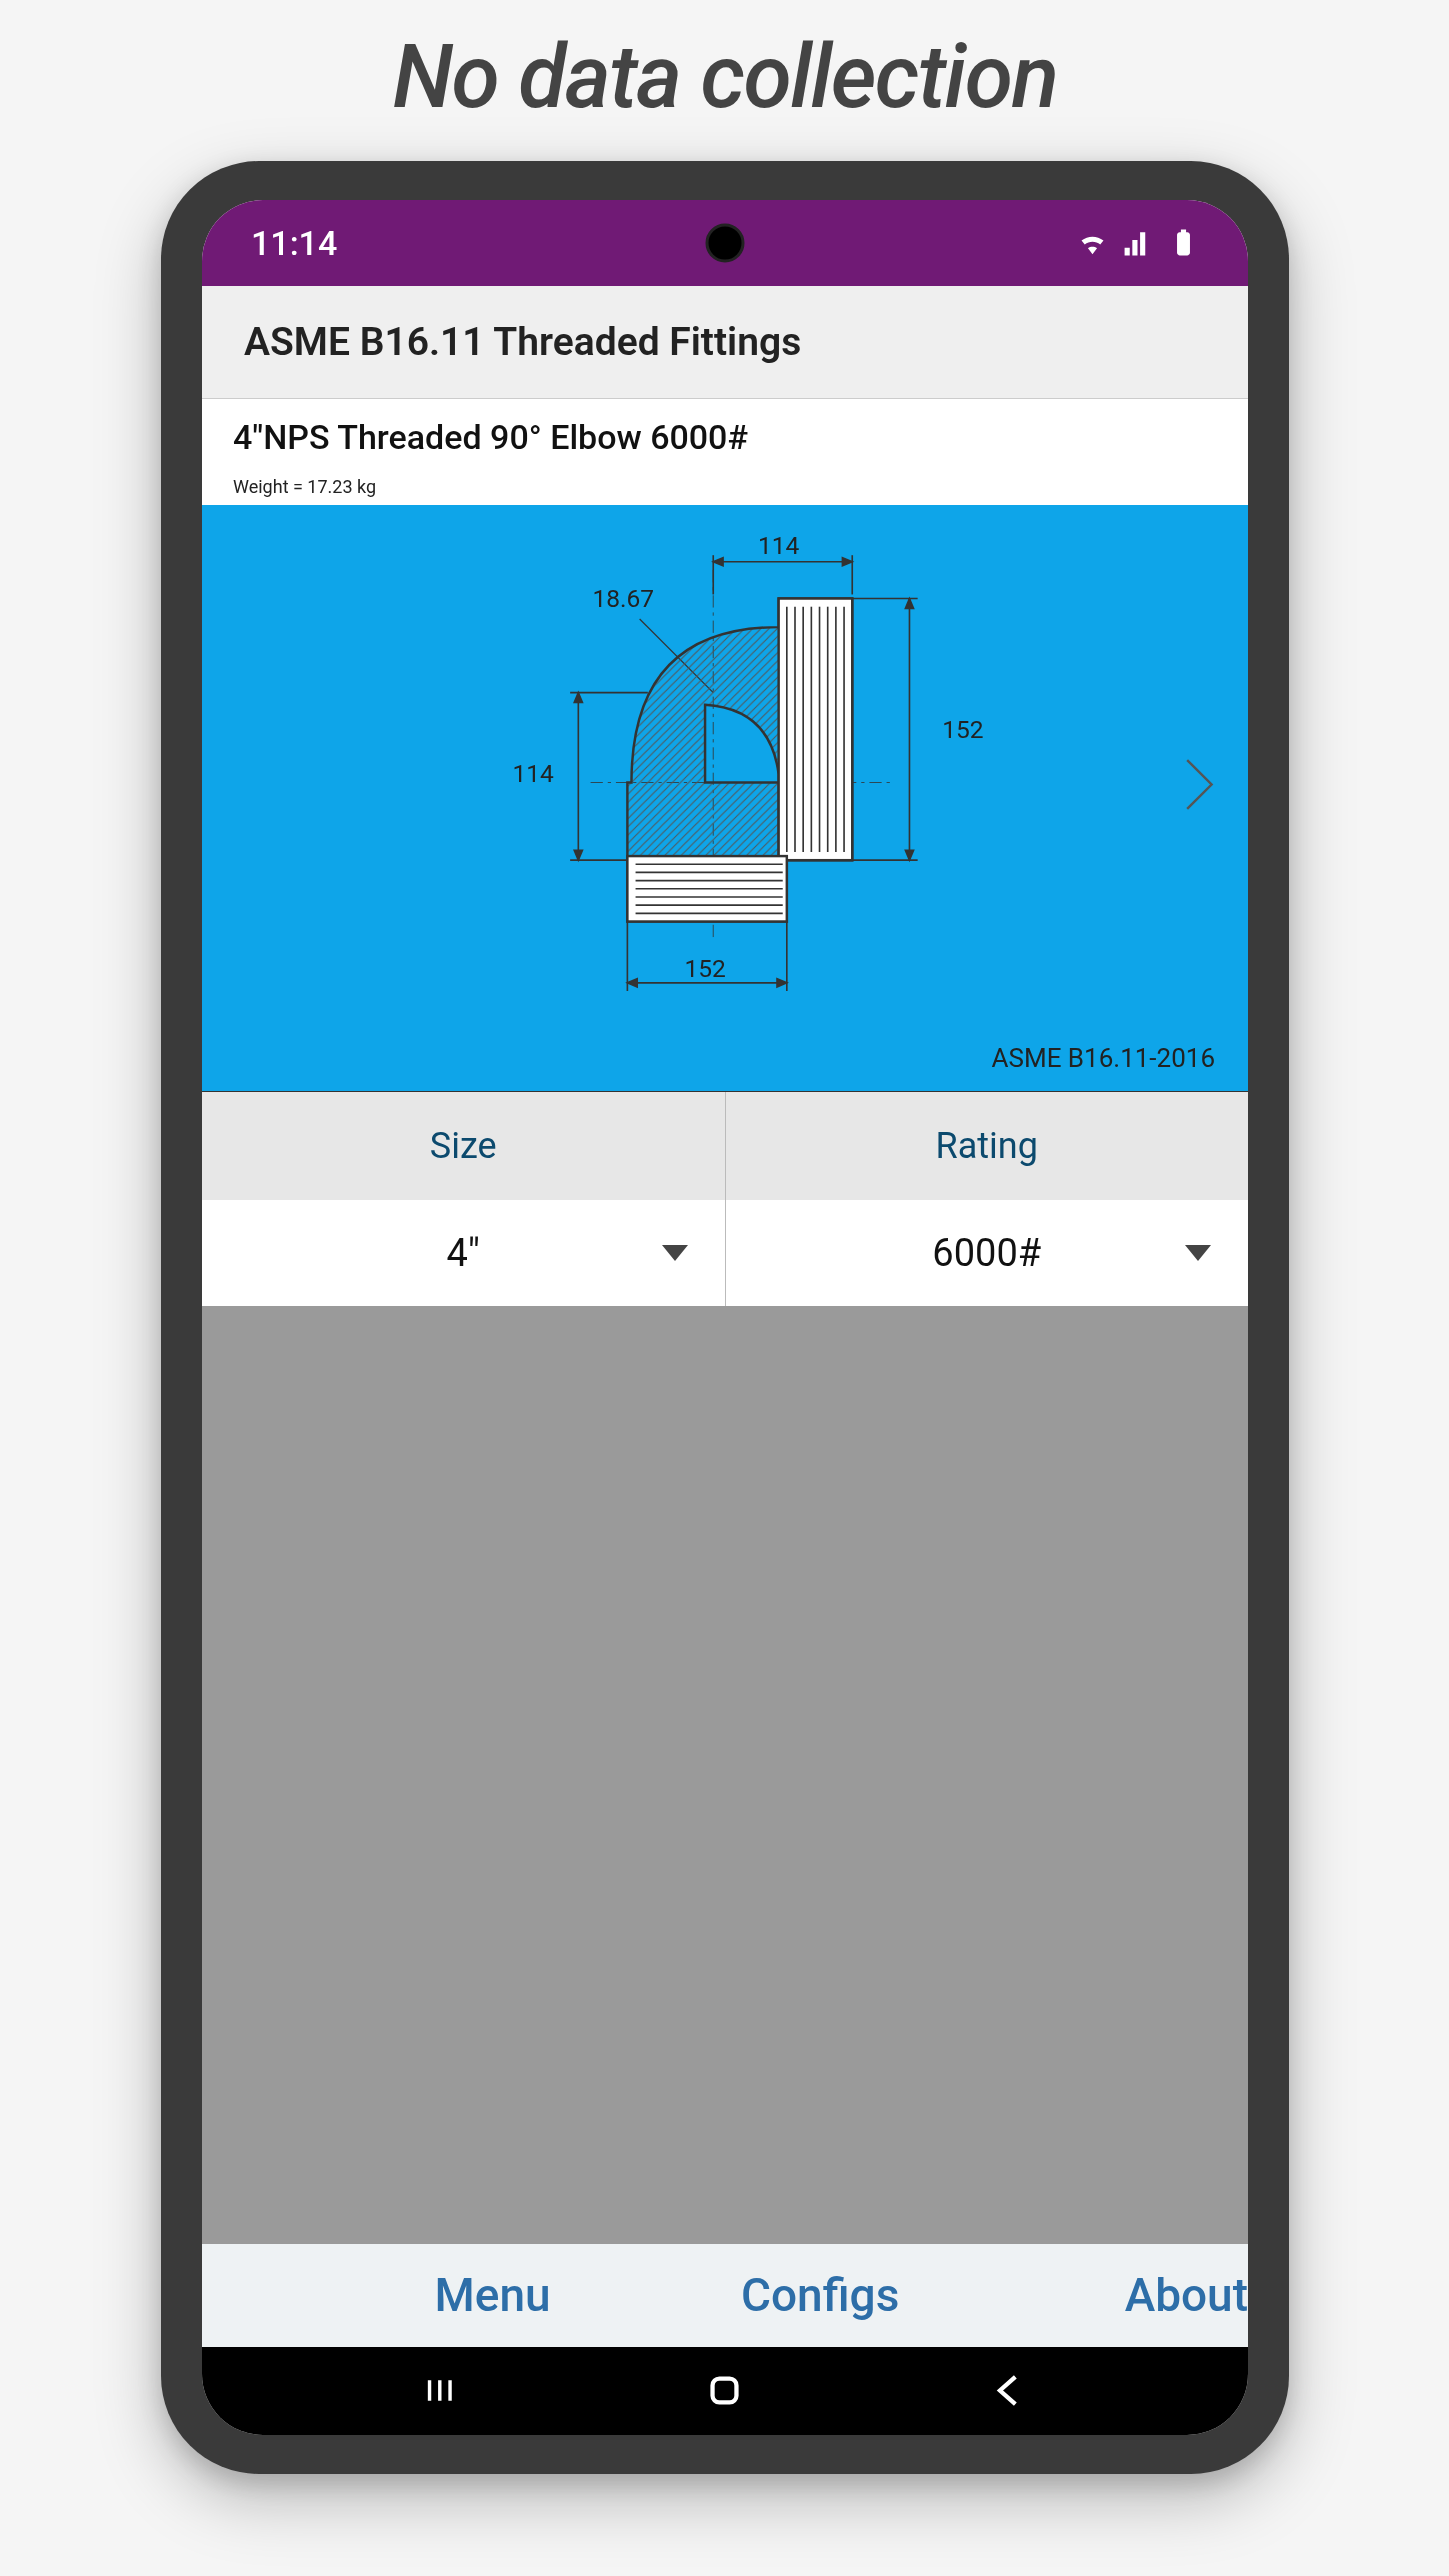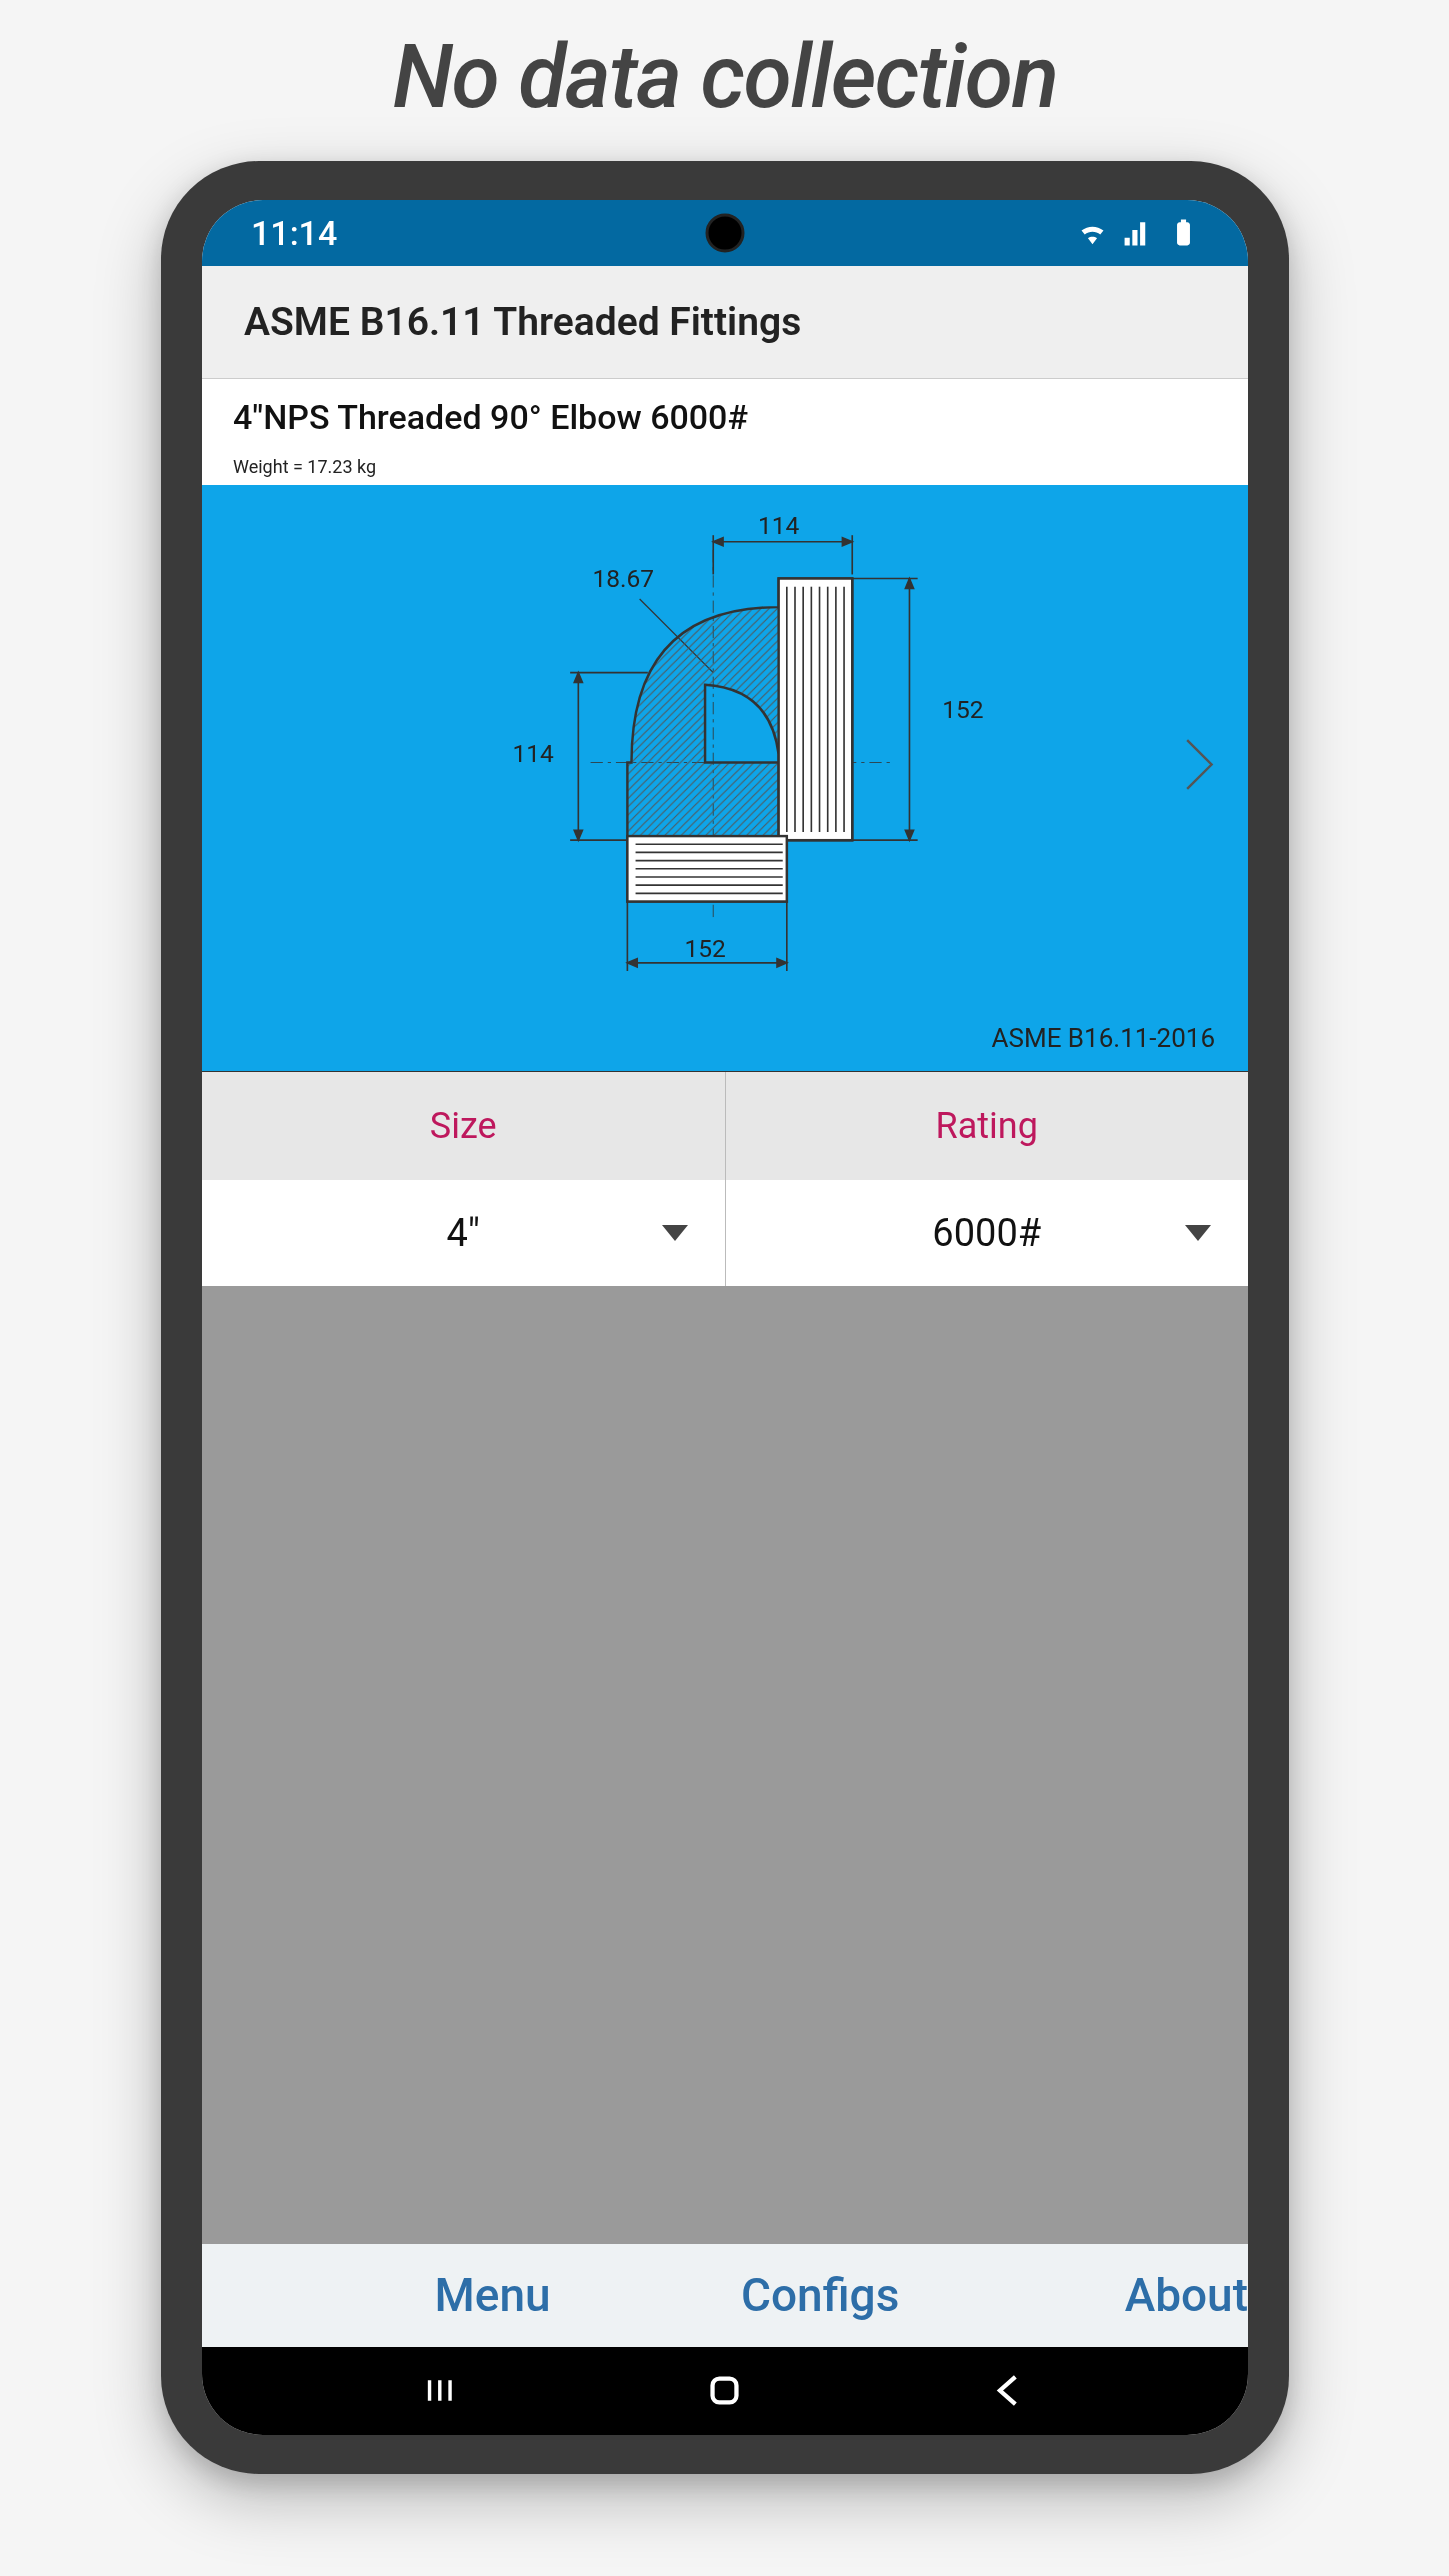--- a/index.html
+++ b/index.html
@@ -33,22 +33,22 @@
   .phone-screen {
     width: 100%;
     height: 100%;
     background: #fff;
     border-radius: 61px;
     overflow: hidden;
     display: flex;
     flex-direction: column;
   }
   .status-bar {
-    height: 66px;
-    background: #0369a1;
+    height: 86px;
+    background: #701a75;
     display: flex;
     align-items: center;
     justify-content: space-between;
     padding: 0 49px;
     color: #fff;
     position: relative;
   }
   .camera-notch {
     position: absolute;
     left: 50%;
@@ -112,21 +112,21 @@
   .type-selector-label { font-size: 36px; color: #111; }
   .type-selector-caret { position: absolute; right: 41px; }
   .picker-grid { display: flex; }
   .picker-col { flex: 1; display: flex; flex-direction: column; }
   .picker-col:first-child { border-right: 1.6px solid #bbb; }
   .picker-header {
     background: #e7e7e7;
     padding: 33px 10px;
     text-align: center;
     font-size: 36px;
-    color: #be185d;
+    color: #0c4a6e;
   }
   .picker-value {
     background: #fff;
     padding: 31px 0;
     text-align: center;
     font-size: 38px;
     color: #111;
     position: relative;
   }
   .picker-caret { position: absolute; right: 37px; top: 50%; transform: translateY(-50%); }

